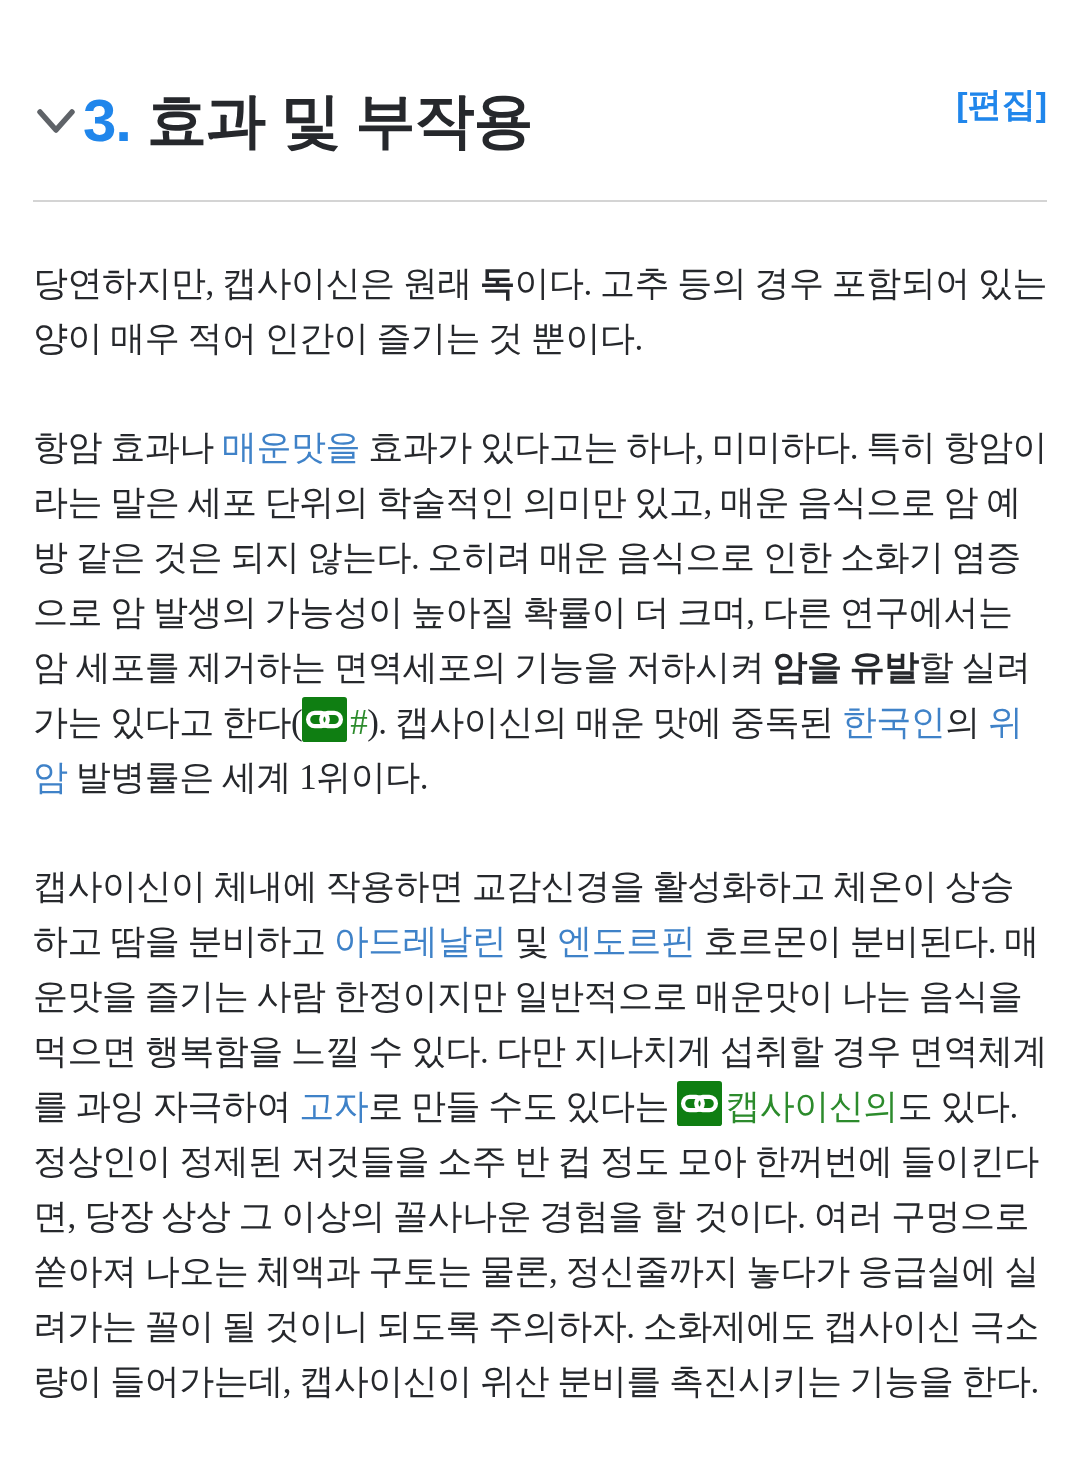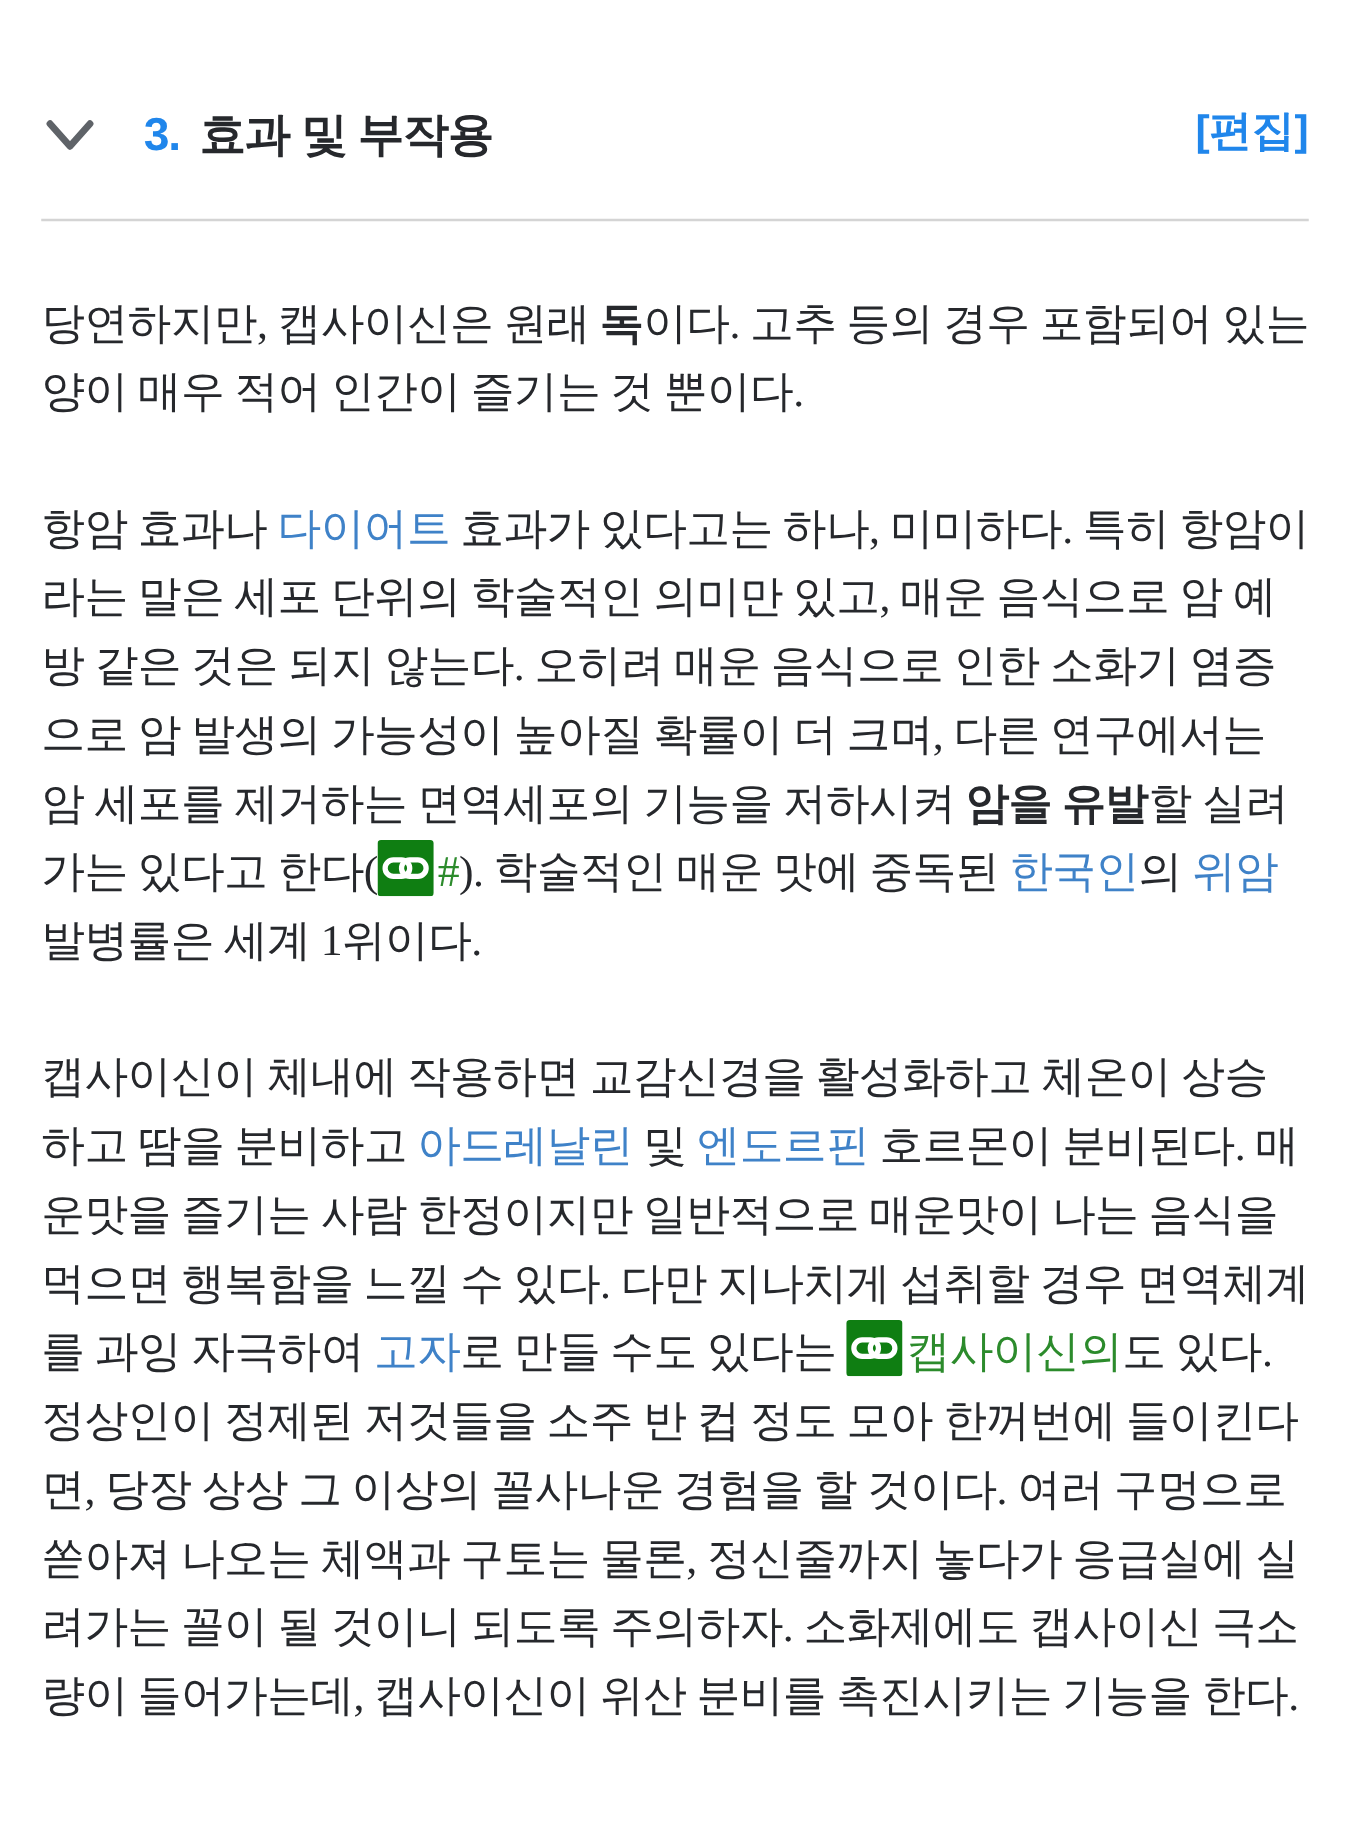--- a/index.html
+++ b/index.html
@@ -21,22 +21,22 @@
   .page{padding:0 33px;}
   .section-heading{
     position:relative;
     display:flex;
     align-items:center;
     margin-top:88px;
   }
   .chevron{display:inline-flex;align-items:center;cursor:pointer;}
   .chevron svg{width:46px;height:36px;display:block;}
   h2.sec-title{
-    margin:0 0 0 36px;
-    font-size:37px;
+    margin:0 0 0 4px;
+    font-size:60px;
     font-weight:700;
     letter-spacing:-1px;
     color:var(--body);
     line-height:1.1;
   }
   .sec-num{color:var(--accent);margin-right:16px;}
   .edit-link{
     position:absolute;
     right:0;top:-6px;
     font-size:34px;
@@ -85,27 +85,27 @@
     <h2 class="sec-title">
       <span class="sec-num">3.</span><span>효과 및 부작용</span>
     </h2>
     <a class="edit-link">[편집]</a>
   </div>
 
   <hr class="divider">
 
   <div class="article" id="article">
       <p class="para"><span>당연하지만, 캡사이신은 원래 </span><span class="seg-bold">독</span><span>이다. 고추 등의 경우 포함되어 있는 양이 매우 적어 인간이 즐기는 것 뿐이다.</span></p>
-      <p class="para"><span>항암 효과나 </span><a class="wiki-link">다이어트</a><span> 효과가 있다고는 하나, 미미하다. 특히 항암이라는 말은 세포 단위의 학술적인 의미만 있고, 매운 음식으로 암 예방 같은 것은 되지 않는다. 오히려 매운 음식으로 인한 소화기 염증으로 암 발생의 가능성이 높아질 확률이 더 크며, 다른 연구에서는 암 세포를 제거하는 면역세포의 기능을 저하시켜 </span><span class="seg-bold">암을 유발</span><span>할 실려가는 있다고 한다(</span><a class="ext-link"><span class="ext-icon"><svg viewBox="0 0 48 48" aria-hidden="true">
+      <p class="para"><span>항암 효과나 </span><a class="wiki-link">매운맛을</a><span> 효과가 있다고는 하나, 미미하다. 특히 항암이라는 말은 세포 단위의 학술적인 의미만 있고, 매운 음식으로 암 예방 같은 것은 되지 않는다. 오히려 매운 음식으로 인한 소화기 염증으로 암 발생의 가능성이 높아질 확률이 더 크며, 다른 연구에서는 암 세포를 제거하는 면역세포의 기능을 저하시켜 </span><span class="seg-bold">암을 유발</span><span>할 실려가는 있다고 한다(</span><a class="ext-link"><span class="ext-icon"><svg viewBox="0 0 48 48" aria-hidden="true">
               <rect x="0" y="0" width="48" height="48" rx="3" fill="#0f7e12"></rect>
               <g fill="none" stroke="#ffffff" stroke-width="4.5">
                 <rect x="6.5" y="17" width="21" height="14" rx="7"></rect>
                 <rect x="20.5" y="17" width="21" height="14" rx="7"></rect>
               </g>
-            </svg></span><span>#</span></a><span>). 학술적인 매운 맛에 중독된 </span><a class="wiki-link">한국인</a><span>의 </span><a class="wiki-link">위암</a><span> 발병률은 세계 1위이다.</span></p>
+            </svg></span><span>#</span></a><span>). 캡사이신의 매운 맛에 중독된 </span><a class="wiki-link">한국인</a><span>의 </span><a class="wiki-link">위암</a><span> 발병률은 세계 1위이다.</span></p>
       <p class="para"><span>캡사이신이 체내에 작용하면 교감신경을 활성화하고 체온이 상승하고 땀을 분비하고 </span><a class="wiki-link">아드레날린</a><span> 및 </span><a class="wiki-link">엔도르핀</a><span> 호르몬이 분비된다. 매운맛을 즐기는 사람 한정이지만 일반적으로 매운맛이 나는 음식을 먹으면 행복함을 느낄 수 있다. 다만 지나치게 섭취할 경우 면역체계를 과잉 자극하여 </span><a class="wiki-link">고자</a><span>로 만들 수도 있다는 </span><a class="ext-link"><span class="ext-icon"><svg viewBox="0 0 48 48" aria-hidden="true">
               <rect x="0" y="0" width="48" height="48" rx="3" fill="#0f7e12"></rect>
               <g fill="none" stroke="#ffffff" stroke-width="4.5">
                 <rect x="6.5" y="17" width="21" height="14" rx="7"></rect>
                 <rect x="20.5" y="17" width="21" height="14" rx="7"></rect>
               </g>
             </svg></span><span>캡사이신의</span></a><span>도 있다. 정상인이 정제된 저것들을 소주 반 컵 정도 모아 한꺼번에 들이킨다면, 당장 상상 그 이상의 꼴사나운 경험을 할 것이다. 여러 구멍으로 쏟아져 나오는 체액과 구토는 물론, 정신줄까지 놓다가 응급실에 실려가는 꼴이 될 것이니 되도록 주의하자. 소화제에도 캡사이신 극소량이 들어가는데, 캡사이신이 위산 분비를 촉진시키는 기능을 한다.</span></p>
     </div>
 
 </div>

